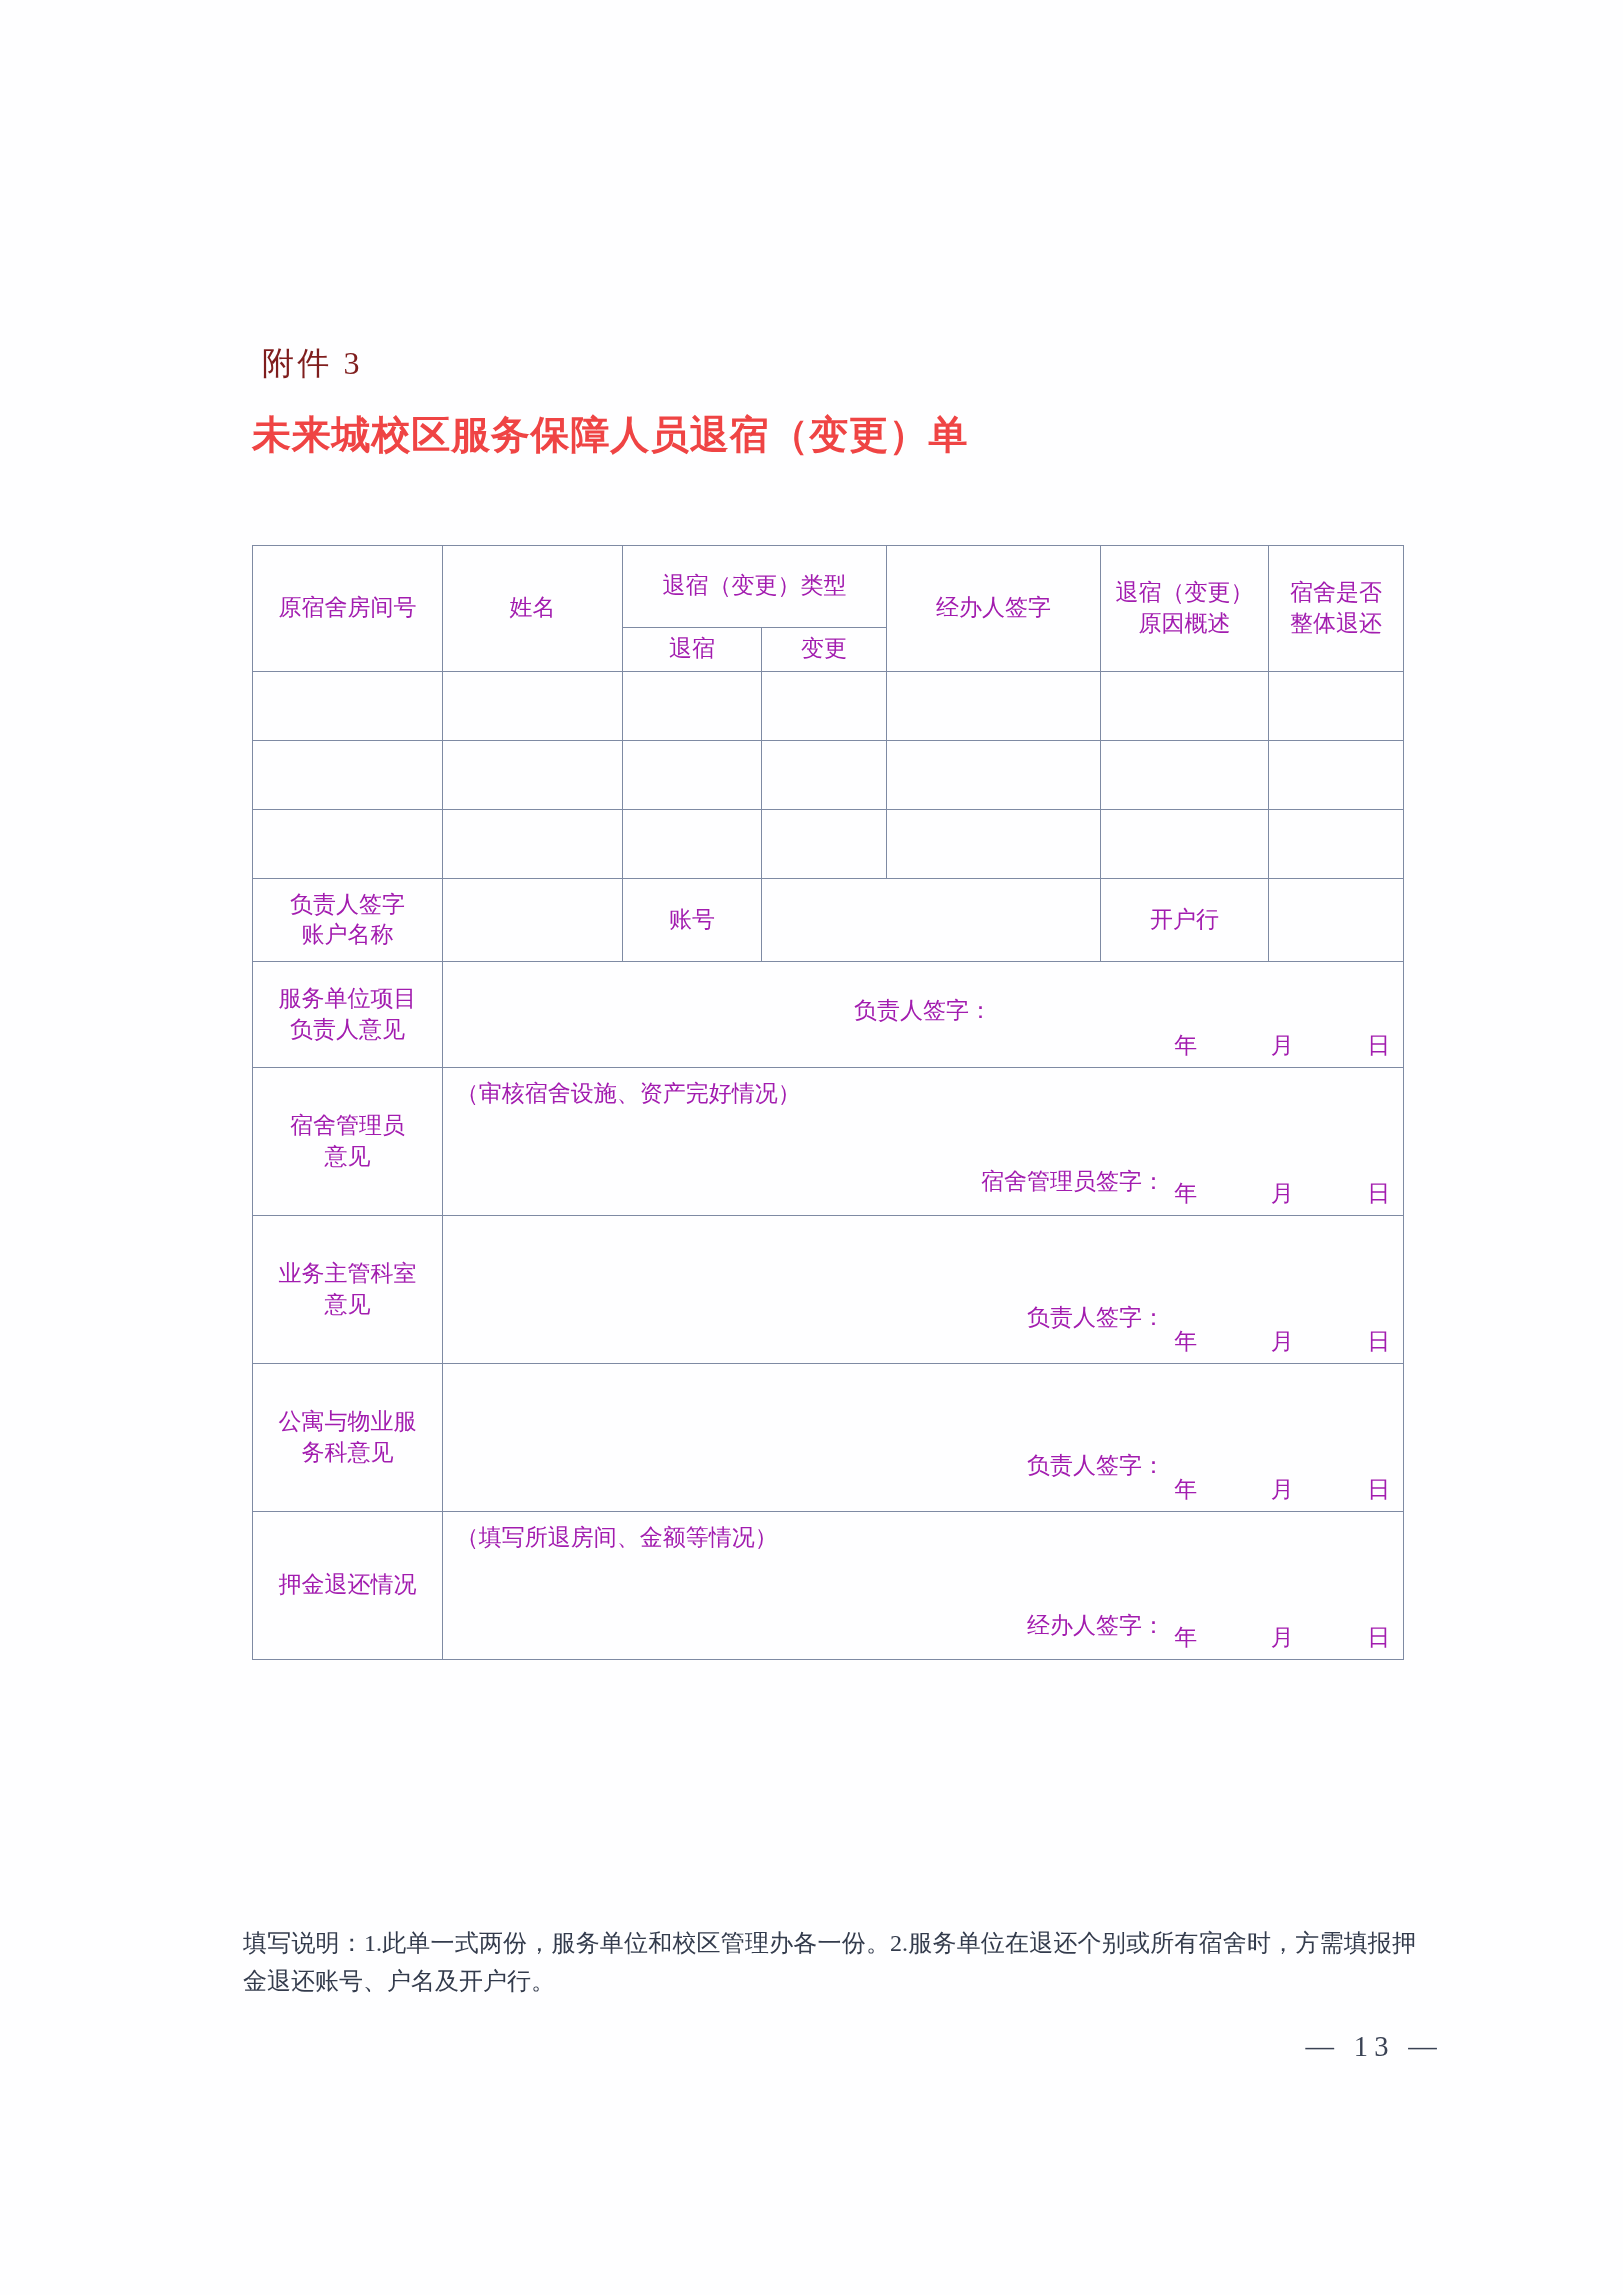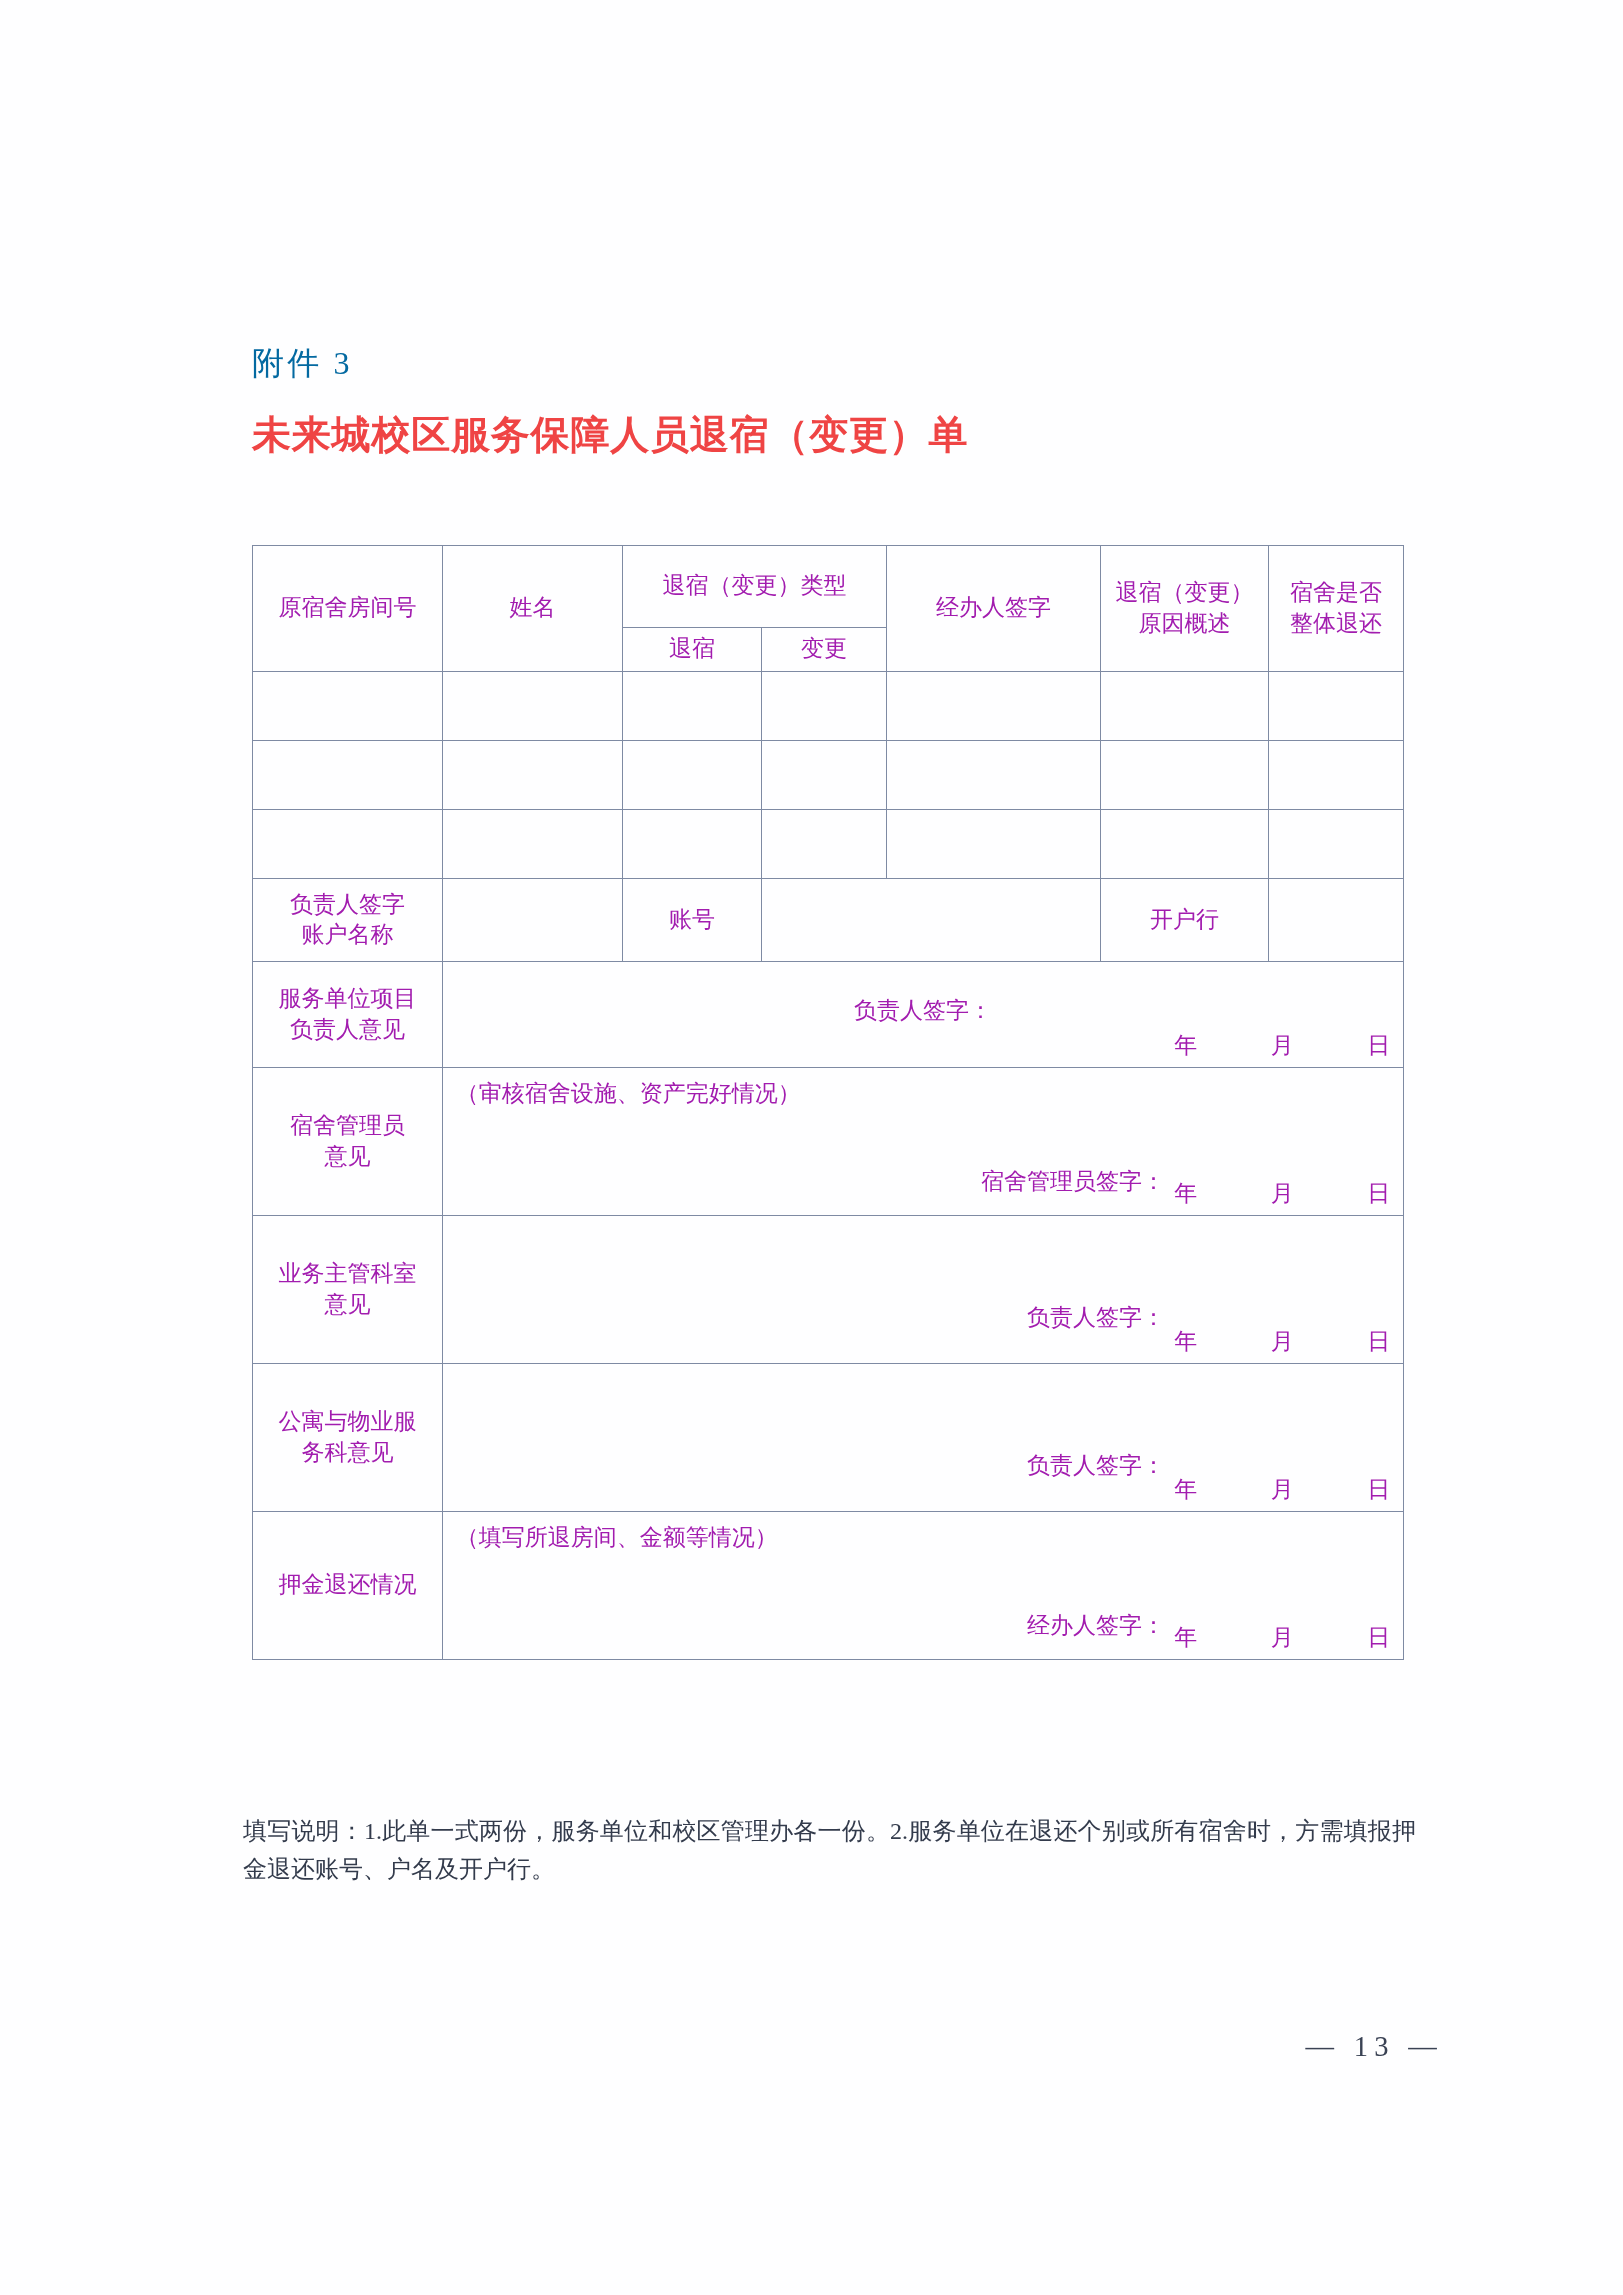--- a/index.html
+++ b/index.html
@@ -16,25 +16,25 @@
     overflow: hidden;
   }
   .page {
     position: absolute;
     inset: 0;
     background: #fefeff;
   }
   
   .attach-label {
     position: absolute;
-    left: 252px;
+    left: 262px;
     top: 342px;
     font-size: 32px;
     letter-spacing: 3.2px;
-    color: #0369a1;
+    color: #7f1d1d;
     white-space: nowrap;
   }
   .doc-title {
     position: absolute;
     left: 252px;
     top: 408px;
     width: 1151px;
     font-size: 39px;
     font-weight: bold;
     letter-spacing: 0.8px;
@@ -139,21 +139,21 @@
     white-space: nowrap;
   }
   .date-line .seg { display: inline-block; }
   .date-line .g1 { width: 62px; }
   .date-line .g2 { width: 62px; }
 
   
   .footer-note {
     position: absolute;
     left: 243px;
-    top: 1813px;
+    top: 1925px;
     width: 1173px;
     font-size: 24px;
     line-height: 1.58;
     color: #333b4c;
     text-align: justify;
   }
   .page-number {
     position: absolute;
     left: 1189px;
     top: 2031px;

